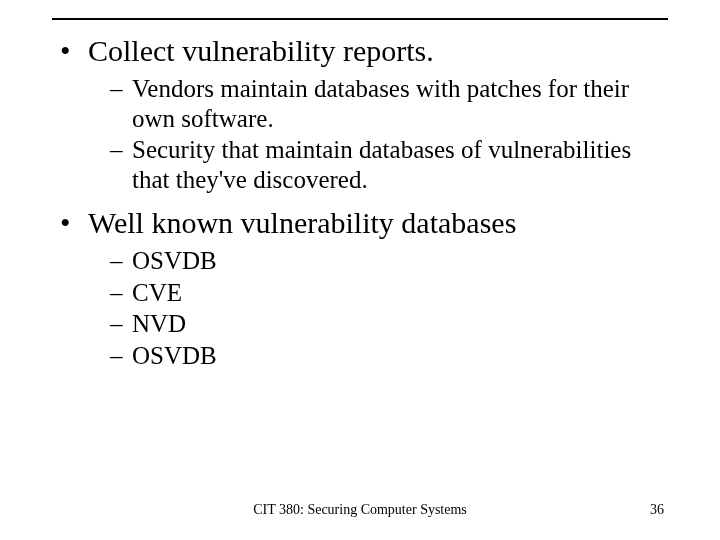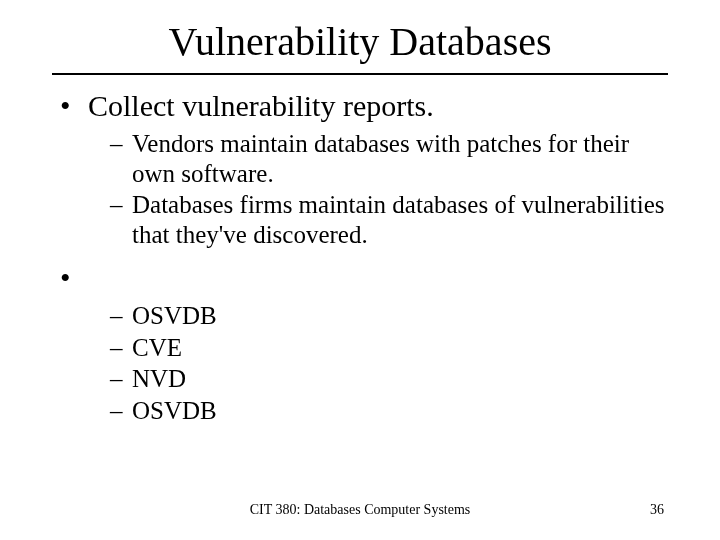--- a/index.html
+++ b/index.html
@@ -76,42 +76,42 @@
     .footer-right {
       position: absolute;
       right: 56px;
       bottom: 0;
     }
   </style>
 </head>
 <body>
 
 <div class="slide">
-  <h1 class="title">Vulnerability Databases</h1>
   <hr class="divider">
 
   <div class="content">
 
     <div class="bullet1">
       <span class="marker">•</span>
       <span>Collect vulnerability reports.</span>
     </div>
     <div class="sub-list">
       <div class="bullet2">
         <span class="marker">–</span>
         <span class="text">Vendors maintain databases with patches for their own software.</span>
       </div>
       <div class="bullet2">
         <span class="marker">–</span>
-        <span class="text">Databases firms maintain databases of vulnerabilities that they've discovered.</span>
+        <span class="text">Security that maintain databases of vulnerabilities that they've discovered.</span>
       </div>
     </div>
 
     <div class="bullet1">
       <span class="marker">•</span>
+      <span>Well known vulnerability databases</span>
     </div>
     <div class="sub-list">
       <div class="bullet2">
         <span class="marker">–</span>
         <span class="text">OSVDB</span>
       </div>
       <div class="bullet2">
         <span class="marker">–</span>
         <span class="text">CVE</span>
       </div>
@@ -121,16 +121,16 @@
       </div>
       <div class="bullet2">
         <span class="marker">–</span>
         <span class="text">OSVDB</span>
       </div>
     </div>
 
   </div>
 
   <div class="footer">
-    <div class="footer-center">CIT 380: Databases Computer Systems</div>
+    <div class="footer-center">CIT 380: Securing Computer Systems</div>
     <div class="footer-right">36</div>
   </div>
 </div>
 
 </body></html>

